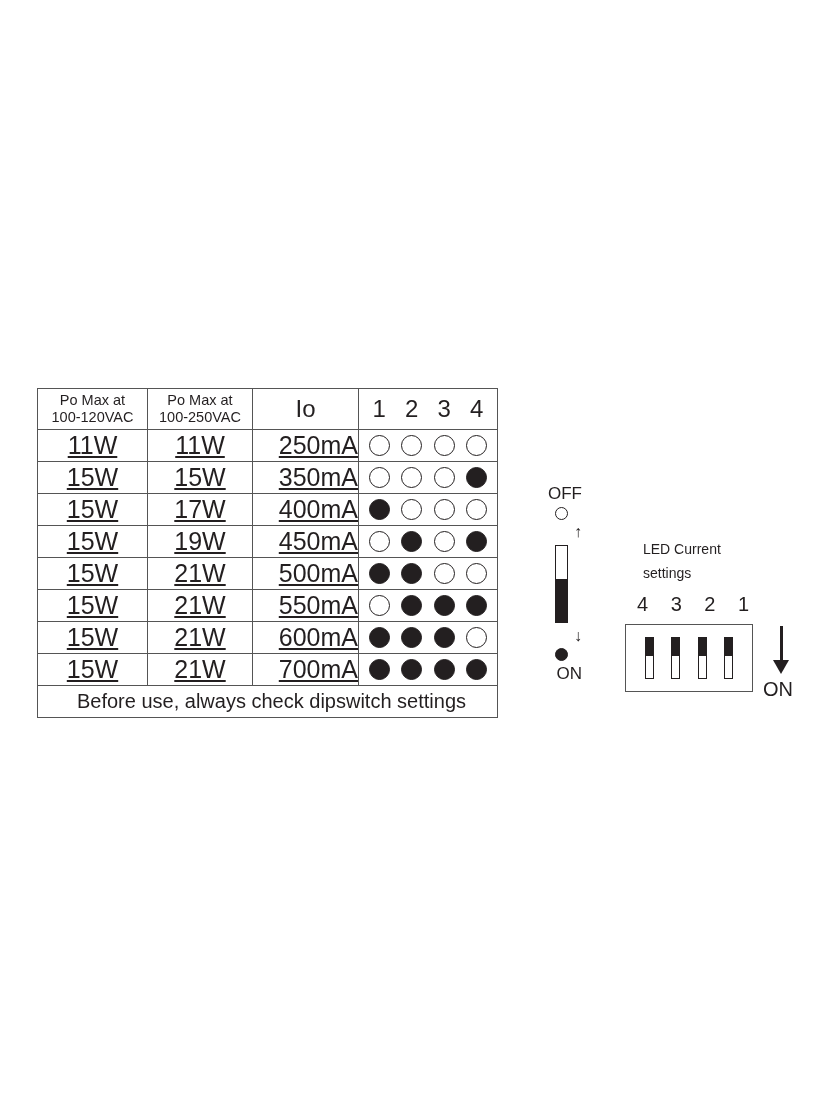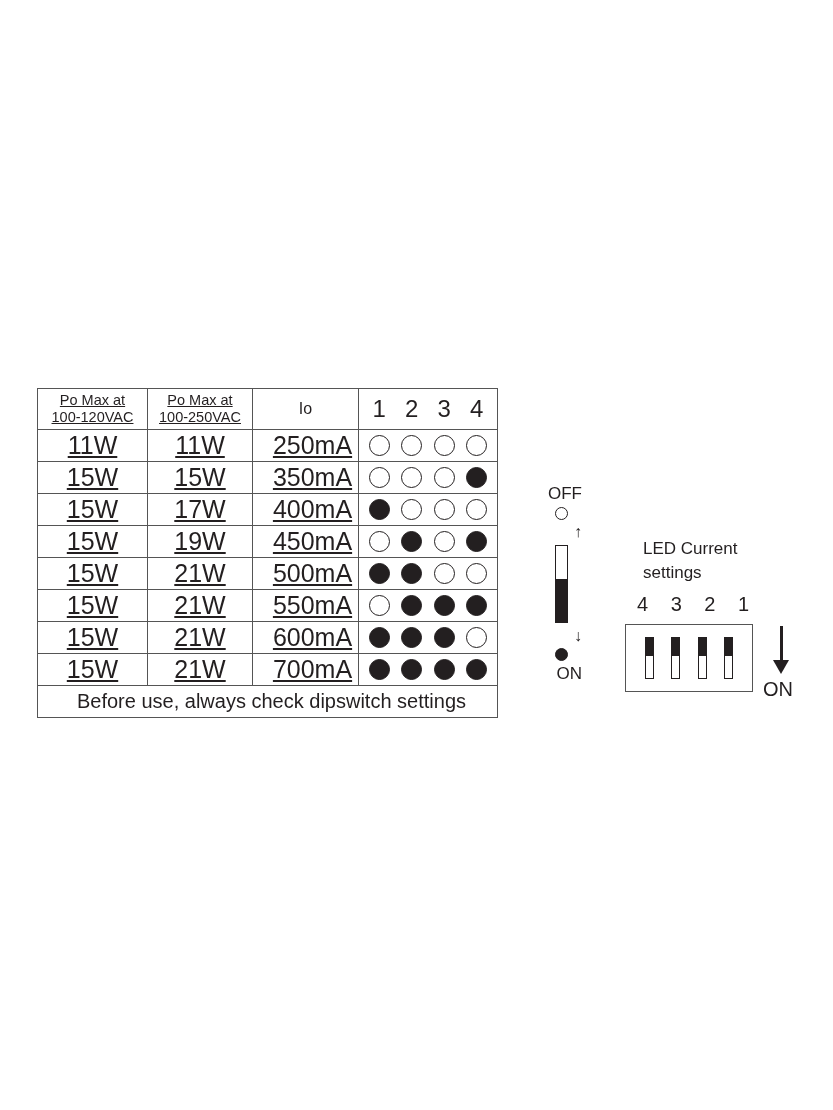--- a/index.html
+++ b/index.html
@@ -1,37 +1,37 @@
 <!DOCTYPE html>
 <html><head>
 <meta charset="utf-8">
 <style>
   html, body { margin:0; padding:0; }
   body { width:833px; height:1110px; background:#ffffff; position:relative; font-family:"Liberation Sans", sans-serif; color:#231f20; overflow:hidden; }
   .tbl { position:absolute; left:37px; top:388px; width:460px; border-collapse:collapse; table-layout:fixed; }
   .tbl td, .tbl th { border:1.5px solid #555; padding:0; text-align:center; font-weight:normal; }
-  .tbl th.small { font-size:14.5px; line-height:17px; height:40px;text-decoration:underline; }
-  .tbl th.io { font-size:16px;margin-left:13px; }
+  .tbl th.small { font-size:14.5px; line-height:17px; height:40px; }
+  .tbl th.io { font-size:24px;margin-left:13px; }
   .tbl th.num { font-size:24px; }
   .tbl td.big { font-size:25px; height:31px; line-height:31px;text-decoration:underline; }
-  .tbl td.ma { font-size:25px; text-align:center; padding-left:14px; }
+  .tbl td.ma { font-size:25px; text-align:right; padding-left:14px; }
   .tbl td.dots { text-align:center; }
   .tbl td.foot { font-size:20px; text-align:center; padding-left:8px; height:31px; }
   .hdrnums { display:flex; justify-content:space-around; padding:0 4px; }
   .dotrow { display:flex; justify-content:space-around; align-items:center; padding:0 4px; }
   .dot { width:21px; height:21px; border-radius:50%; border:1.2px solid #231f20; box-sizing:border-box; background:#fff; }
   .dot.on { background:#231f20; }
   .legend { position:absolute; left:540px; top:484px; width:42px; text-align:right; }
   .legend .lbl { font-size:17px; }
   .sw { width:13px; height:78px; border:1.3px solid #231f20; box-sizing:border-box; margin:4px auto; background:#fff; position:relative; }
   .sw .fill { position:absolute; left:0; right:0; bottom:0; height:56%; background:#231f20; }
   .ldot { width:13px; height:13px; border-radius:50%; border:1.2px solid #231f20; box-sizing:border-box; margin:3px auto; }
   .ldot.on { background:#231f20; }
   .arr { font-size:16px; line-height:18px; font-weight:bold; }
-  .dip-title { position:absolute; left:643px; top:537px; font-size:17px; line-height:24px; }
+  .dip-title { position:absolute; left:643px; top:537px; font-size:14px; line-height:24px; }
   .dip-nums { position:absolute; left:637px; top:593px; width:112px; display:flex; justify-content:space-between; font-size:20px; }
   .dip-box { position:absolute; left:625px; top:624px; width:128px; height:68px; border:1.3px solid #555; box-sizing:border-box; display:flex; justify-content:space-around; align-items:center; padding:0 10px; }
   .dsw { width:9px; height:42px; border:1px solid #231f20; box-sizing:border-box; position:relative; background:#fff; }
   .dsw .fill { position:absolute; left:0; right:0; top:0; height:45%; background:#231f20; }
   .on-arrow { position:absolute; left:771px; top:626px; width:20px; text-align:center; }
   .on-arrow .shaft { width:3px; height:34px; background:#231f20; margin:0 auto; }
   .on-arrow .head { width:0; height:0; border-left:8px solid transparent; border-right:8px solid transparent; border-top:14px solid #231f20; margin:0 auto; }
   .on-label { position:absolute; left:763px; top:678px; font-size:20px; }
 </style>
 </head>

